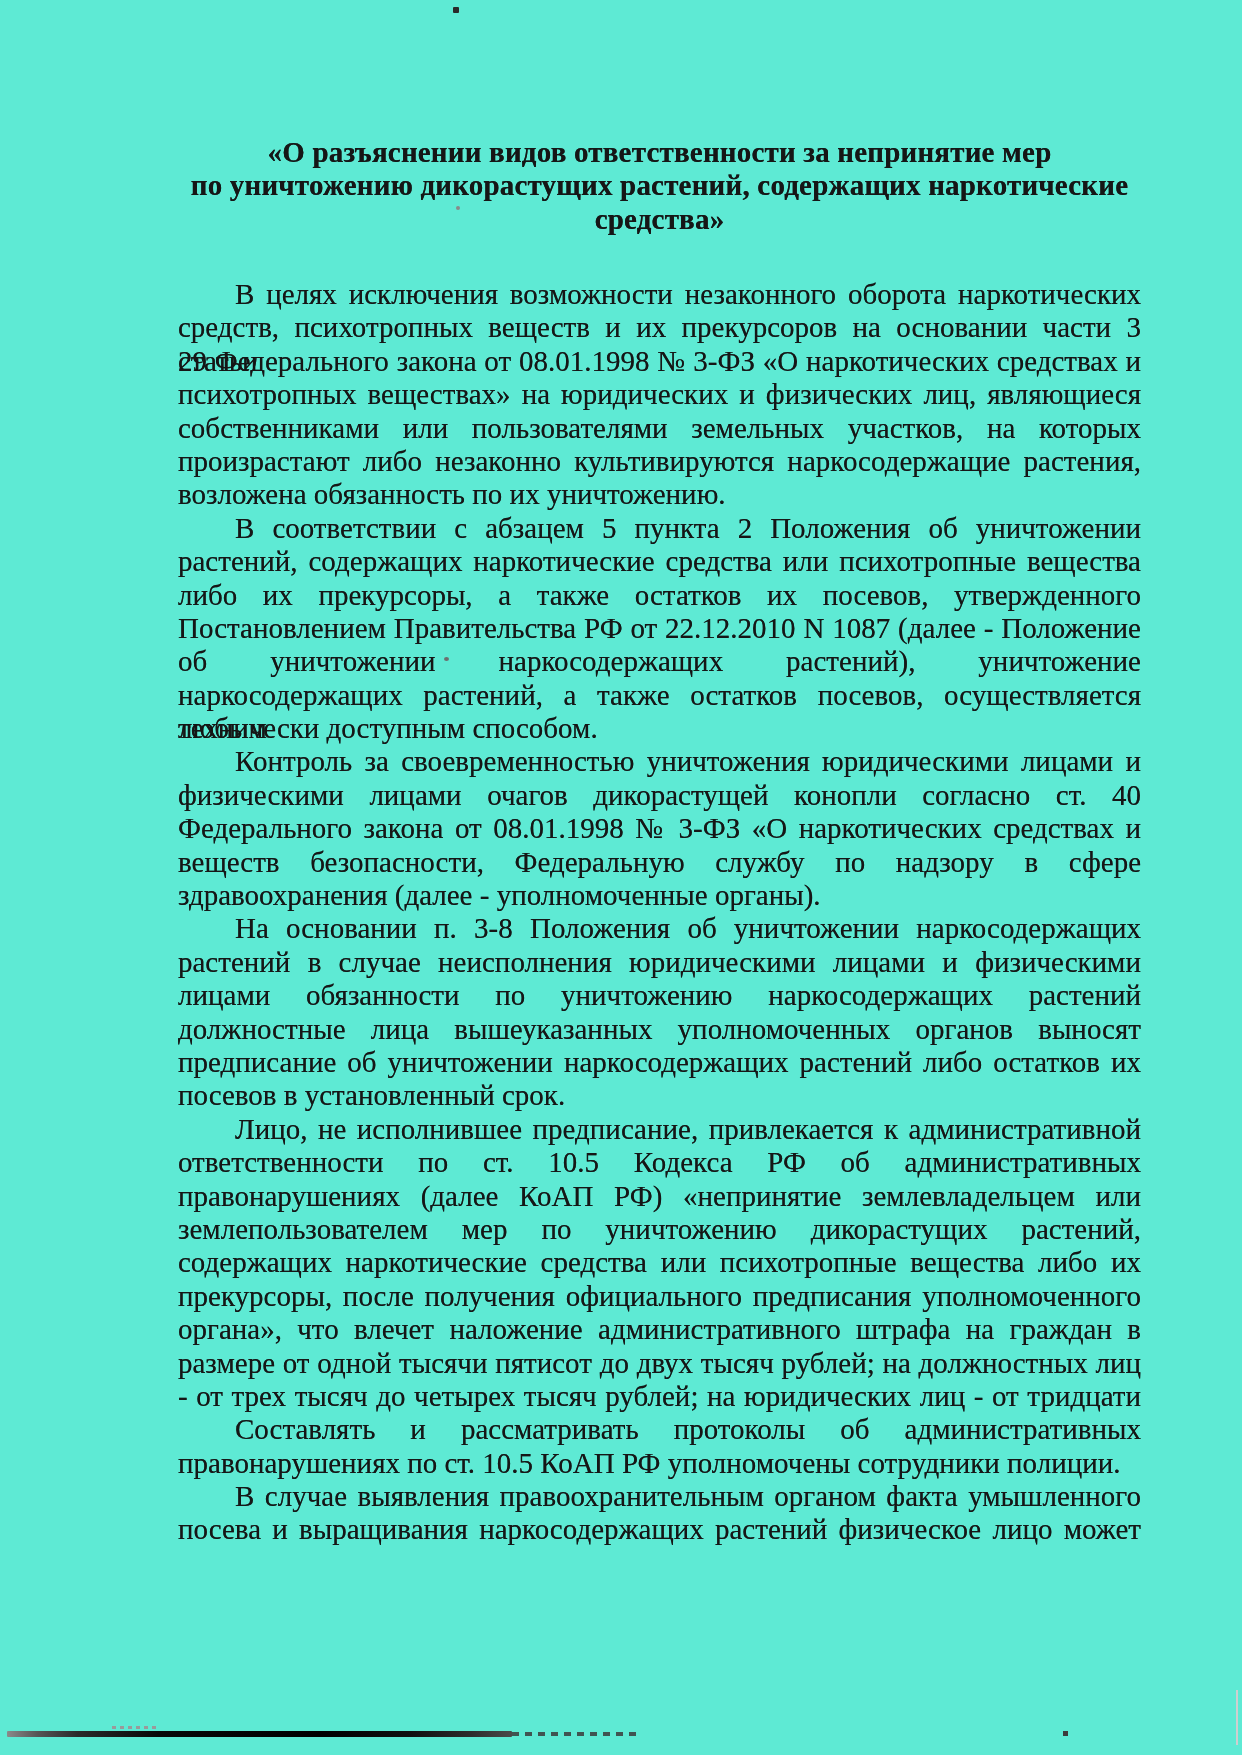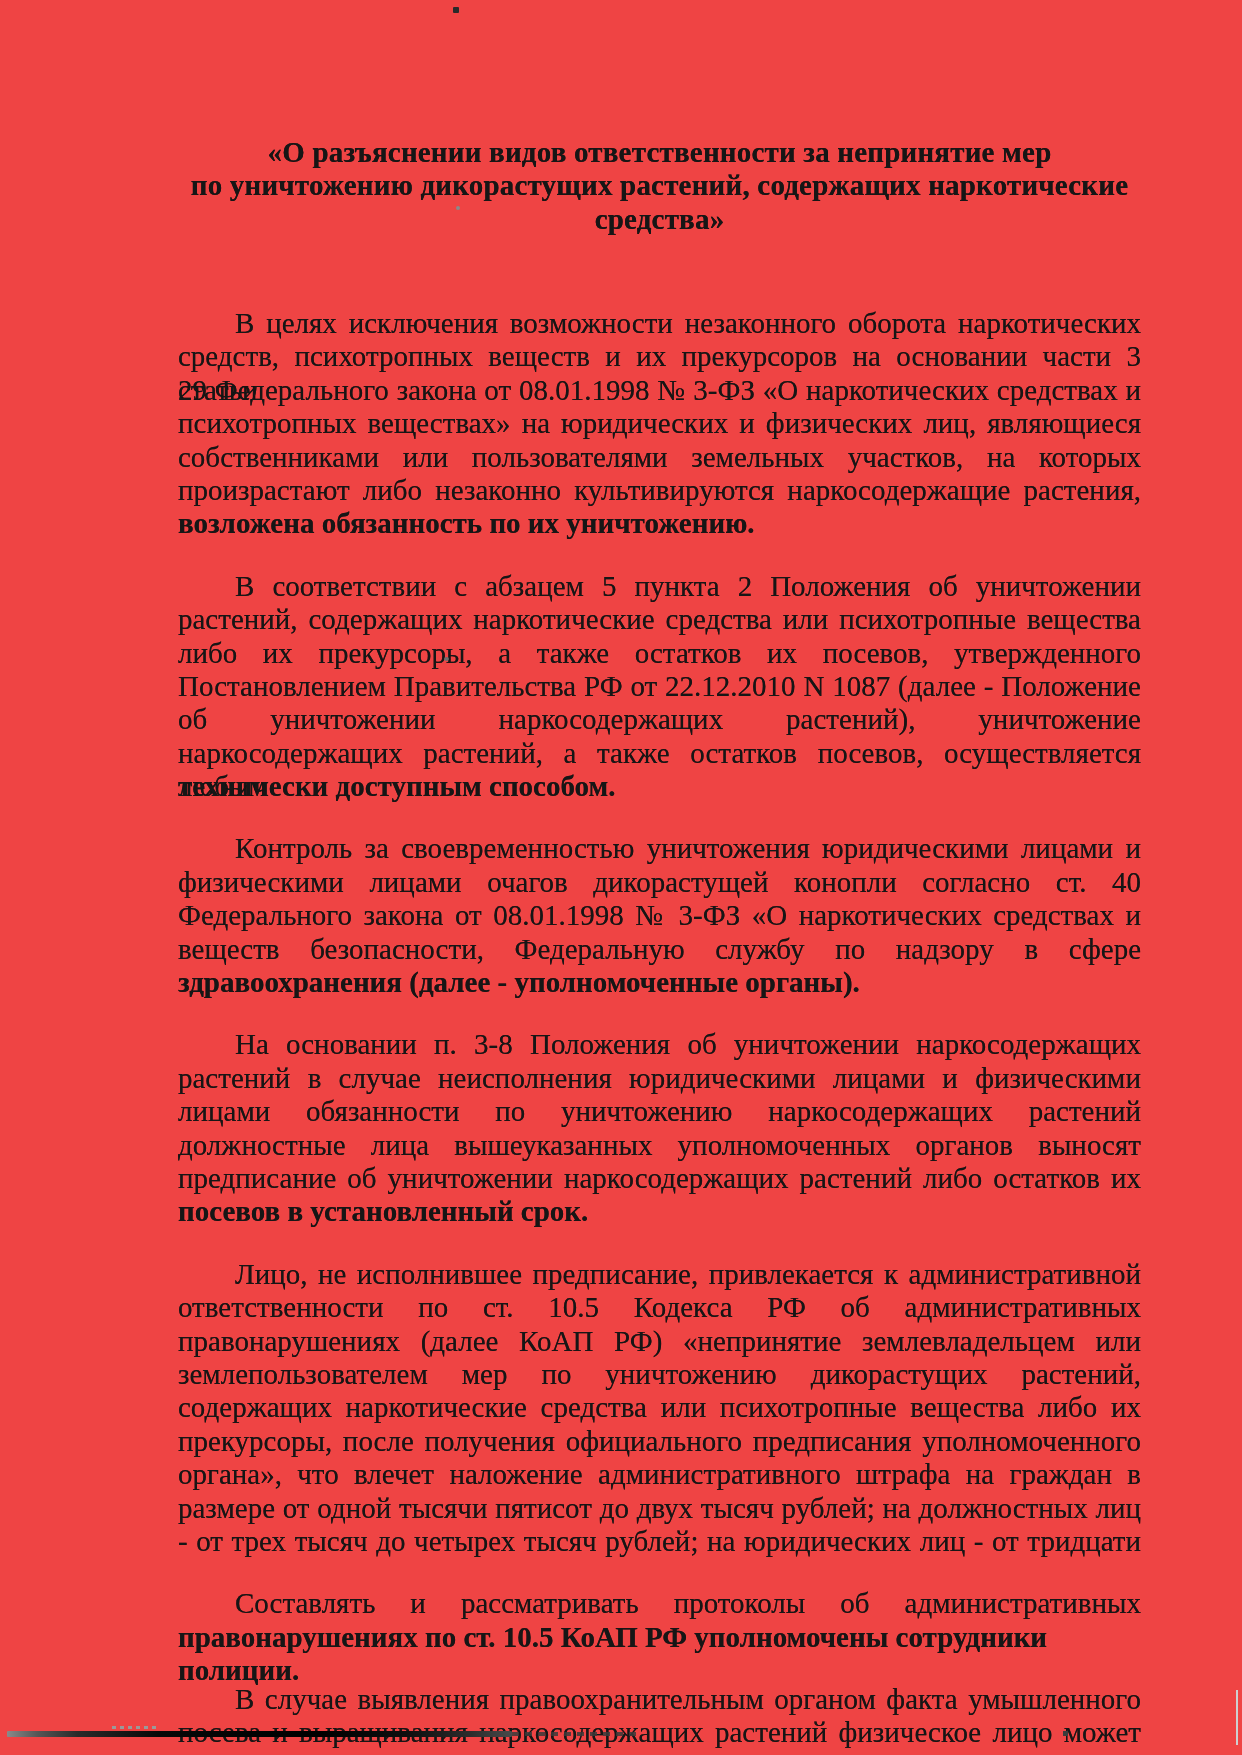--- a/index.html
+++ b/index.html
@@ -4,21 +4,21 @@
 <style>
   html, body {
     margin: 0;
     padding: 0;
     background: #e8e8e8;
   }
   .page {
     position: relative;
     width: 1242px;
     height: 1755px;
-    background: #ef4444;
+    background: #5eead4;
     overflow: hidden;
     font-family: "Liberation Serif", "DejaVu Serif", serif;
     color: #161616;
   }
   
   .doc-title {
     position: absolute;
     left: 178px;
     top: 136px;
     width: 963px;
@@ -40,25 +40,24 @@
     text-shadow: 0 0 0.5px rgba(0,0,0,0.65);
   }
   .para { margin: 0; padding: 0; }
   .line {
     height: 33.4px;
     text-align: justify;
     text-align-last: justify;
     white-space: normal;
     overflow: visible;
   }
-  .line.first { padding-left: 57px; margin-top: 29px; }
+  .line.first { padding-left: 57px; }
   .line.endline {
     text-align: left;
     text-align-last: left;
-    font-weight: bold;
   }
   
   .artifact { position: absolute; pointer-events: none; }
   .speck-top {
     left: 453px; top: 7px; width: 6px; height: 6px;
     background: #2a2a2a; border-radius: 1px;
   }
   .title-dot {
     left: 456px; top: 206px; width: 4px; height: 4px;
     background: #8a8a8a; border-radius: 50%;

